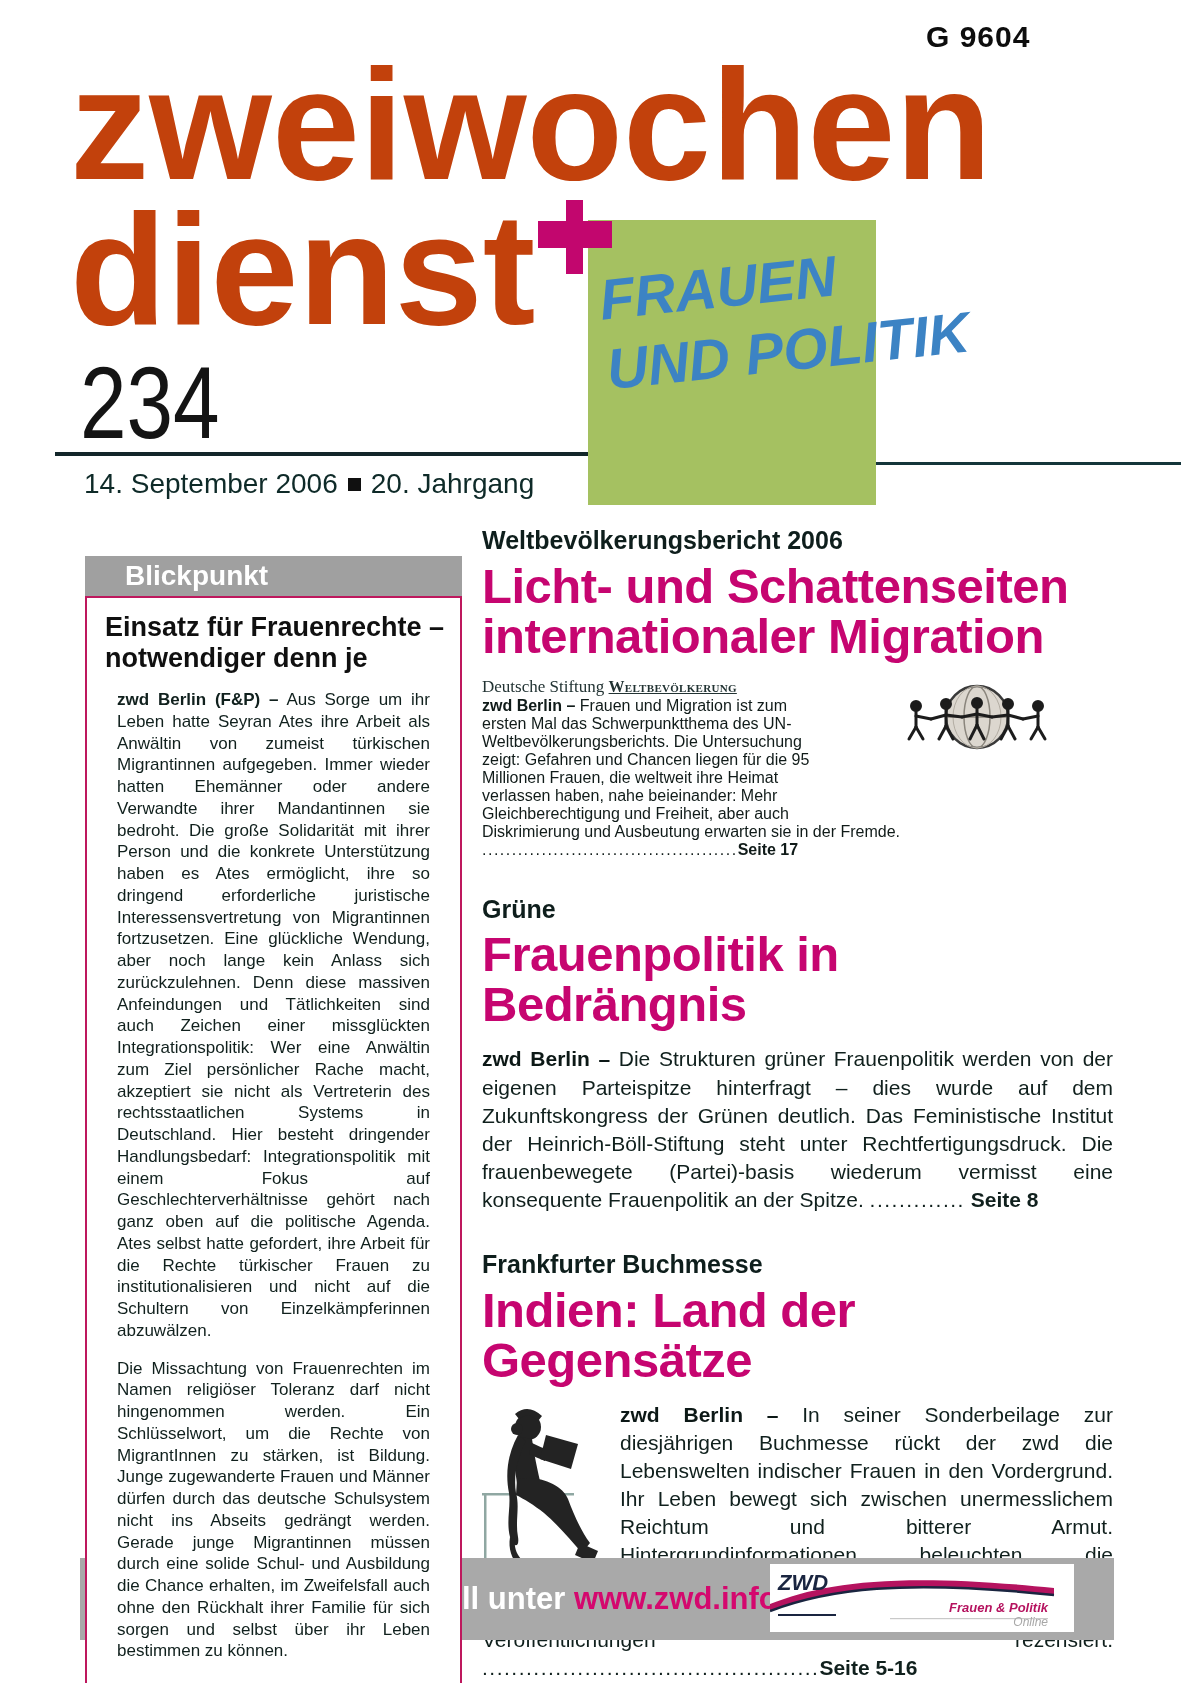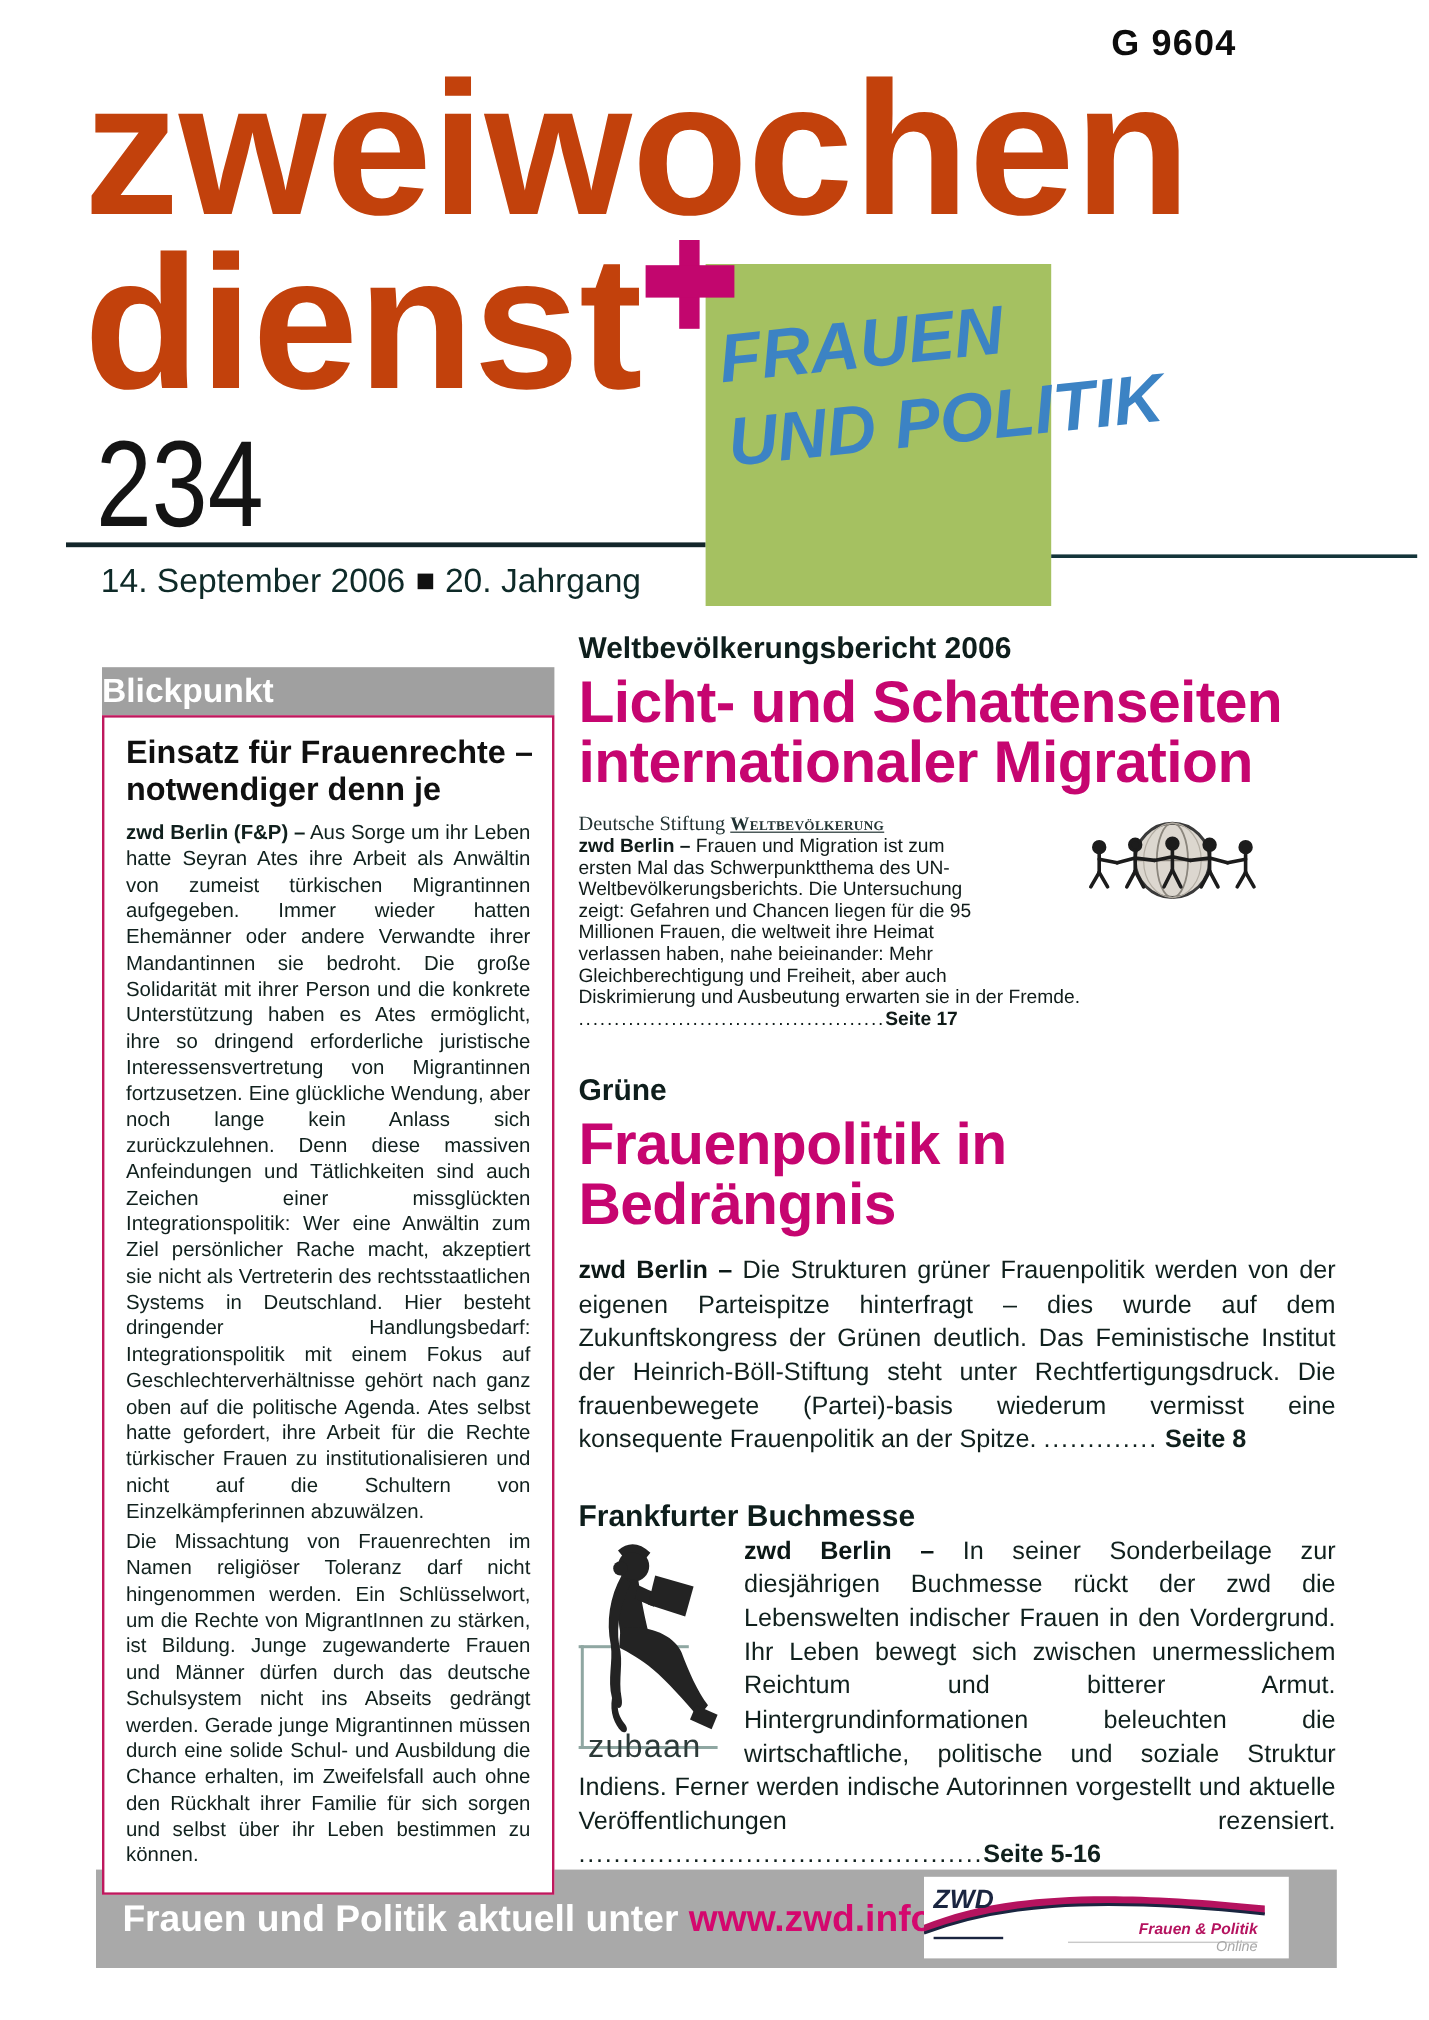--- a/index.html
+++ b/index.html
@@ -19,25 +19,25 @@
   .badge-text{position:absolute;left:596px;top:266px;z-index:2;transform:rotate(-6deg);transform-origin:left top;
               color:#3c83c4;font-weight:bold;font-style:italic;font-size:57px;line-height:1.22;white-space:nowrap;}
   .issue-number{position:absolute;left:80px;top:352px;font-size:102px;color:#141414;
                 transform:scaleX(0.82);transform-origin:left top;line-height:1;}
   .rule-left{position:absolute;left:55px;top:452px;width:533px;height:4px;background:#13262a;}
   .rule-right{position:absolute;left:876px;top:462px;width:305px;height:3px;background:#14353a;z-index:2;}
   .dateline{position:absolute;left:84px;top:468px;font-size:28px;color:#0e2a28;}
   .sep-square{display:inline-block;width:13px;height:13px;background:#101010;margin:0 10px 2px 10px;}
   
   .bp{position:absolute;left:85px;top:556px;width:377px;z-index:2;}
-  .bp-header{background:#a0a0a0;color:#ffffff;font-weight:bold;font-size:28px;height:40px;line-height:40px;}
+  .bp-header{background:#a0a0a0;color:#ffffff;font-weight:bold;font-size:28px;height:40px;line-height:40px;padding-left:40px;}
   .bp-body{border:2px solid #be185d;background:#ffffff;padding:12px 14px 16px 14px;}
   .bp-title{font-size:27px;font-weight:bold;line-height:1.13;color:#101010;margin:2px 0 10px 4px;}
   .bp-text{font-size:17px;line-height:1.28;text-align:justify;color:#10201d;}
-  .bp-text p{margin:4px;}
+  .bp-text p{margin:16px;}
   
   .right-col{position:absolute;left:482px;top:526px;width:631px;}
   .article + .article{margin-top:36px;}
   .kicker{font-size:25px;font-weight:bold;color:#0e1e1c;line-height:1.15;}
   .headline{font-size:49px;font-weight:bold;color:#c60570;line-height:1.02;letter-spacing:-0.5px;margin:7px 0 15px 0;}
   .art-body{font-size:21px;line-height:1.34;text-align:justify;color:#10201d;margin:0;}
   .art-body b{color:#0c1816;}
   .dots{letter-spacing:1.5px;}
   .pageref{font-weight:bold;white-space:nowrap;margin-top:28px;}
   
@@ -156,20 +156,21 @@
     <div class="headline">Frauenpolitik in Bedrängnis</div>
     <p class="art-body">
       <b>zwd Berlin –</b>
       <span>Die Strukturen grüner Frauenpolitik werden von der eigenen Parteispitze hinterfragt – dies wurde auf dem Zukunftskongress der Grünen deutlich. Das Feministische Institut der Heinrich-Böll-Stiftung steht unter Rechtfertigungsdruck. Die frauenbewegete (Partei)-basis wiederum vermisst eine konsequente Frauenpolitik an der Spitze.</span>
       <span class="dots">.............</span> <span class="pageref">Seite 8</span>
     </p>
   </div>
 
   <div class="article">
     <div class="kicker">Frankfurter Buchmesse</div>
+    <div class="headline">Indien: Land der Gegensätze</div>
     <p class="art-body">
       <span class="zubaan-logo">
         <svg width="122" height="196" viewBox="0 0 122 196">
           <rect x="0" y="92" width="92" height="2.5" fill="#8fa7a2"></rect>
           <rect x="2" y="92" width="2.5" height="86" fill="#8fa7a2"></rect>
           <rect x="0" y="176" width="116" height="2.5" fill="#8fa7a2"></rect>
           <g fill="#232323">
             <circle cx="46" cy="26" r="13"></circle>
             <circle cx="35" cy="28" r="6"></circle>
             <path d="M33,13 Q46,2 60,15 L56,20 Q46,10 37,18 Z"></path>

